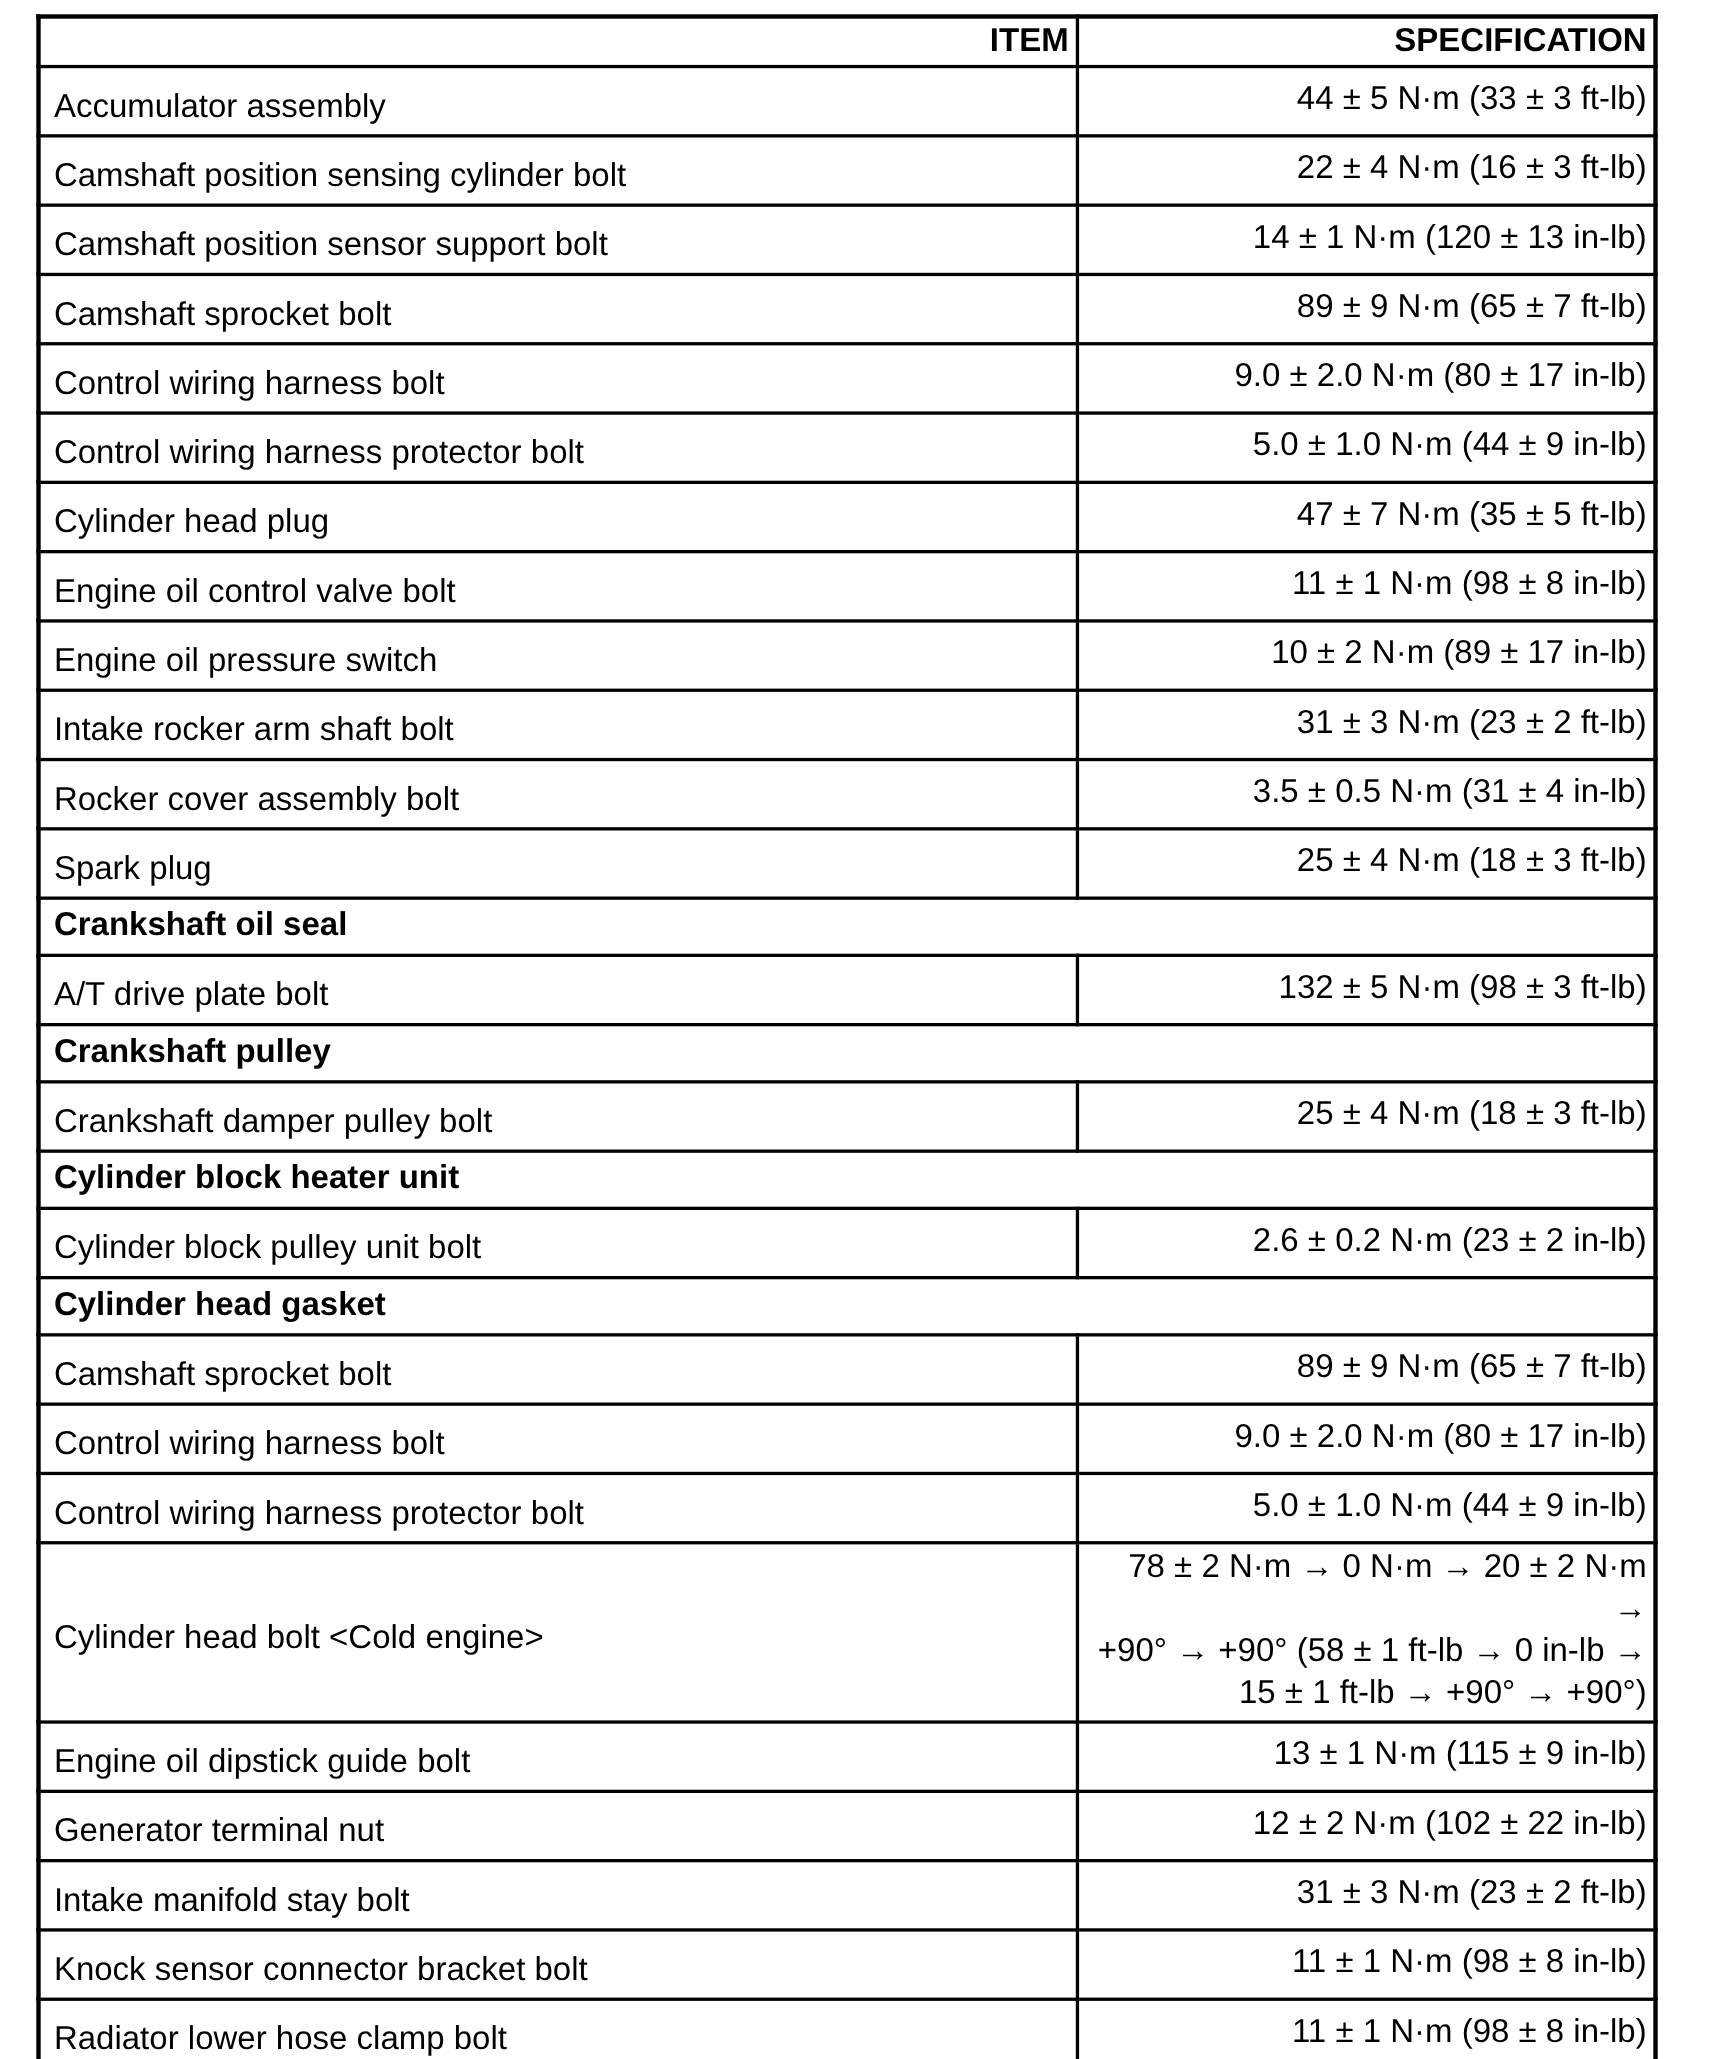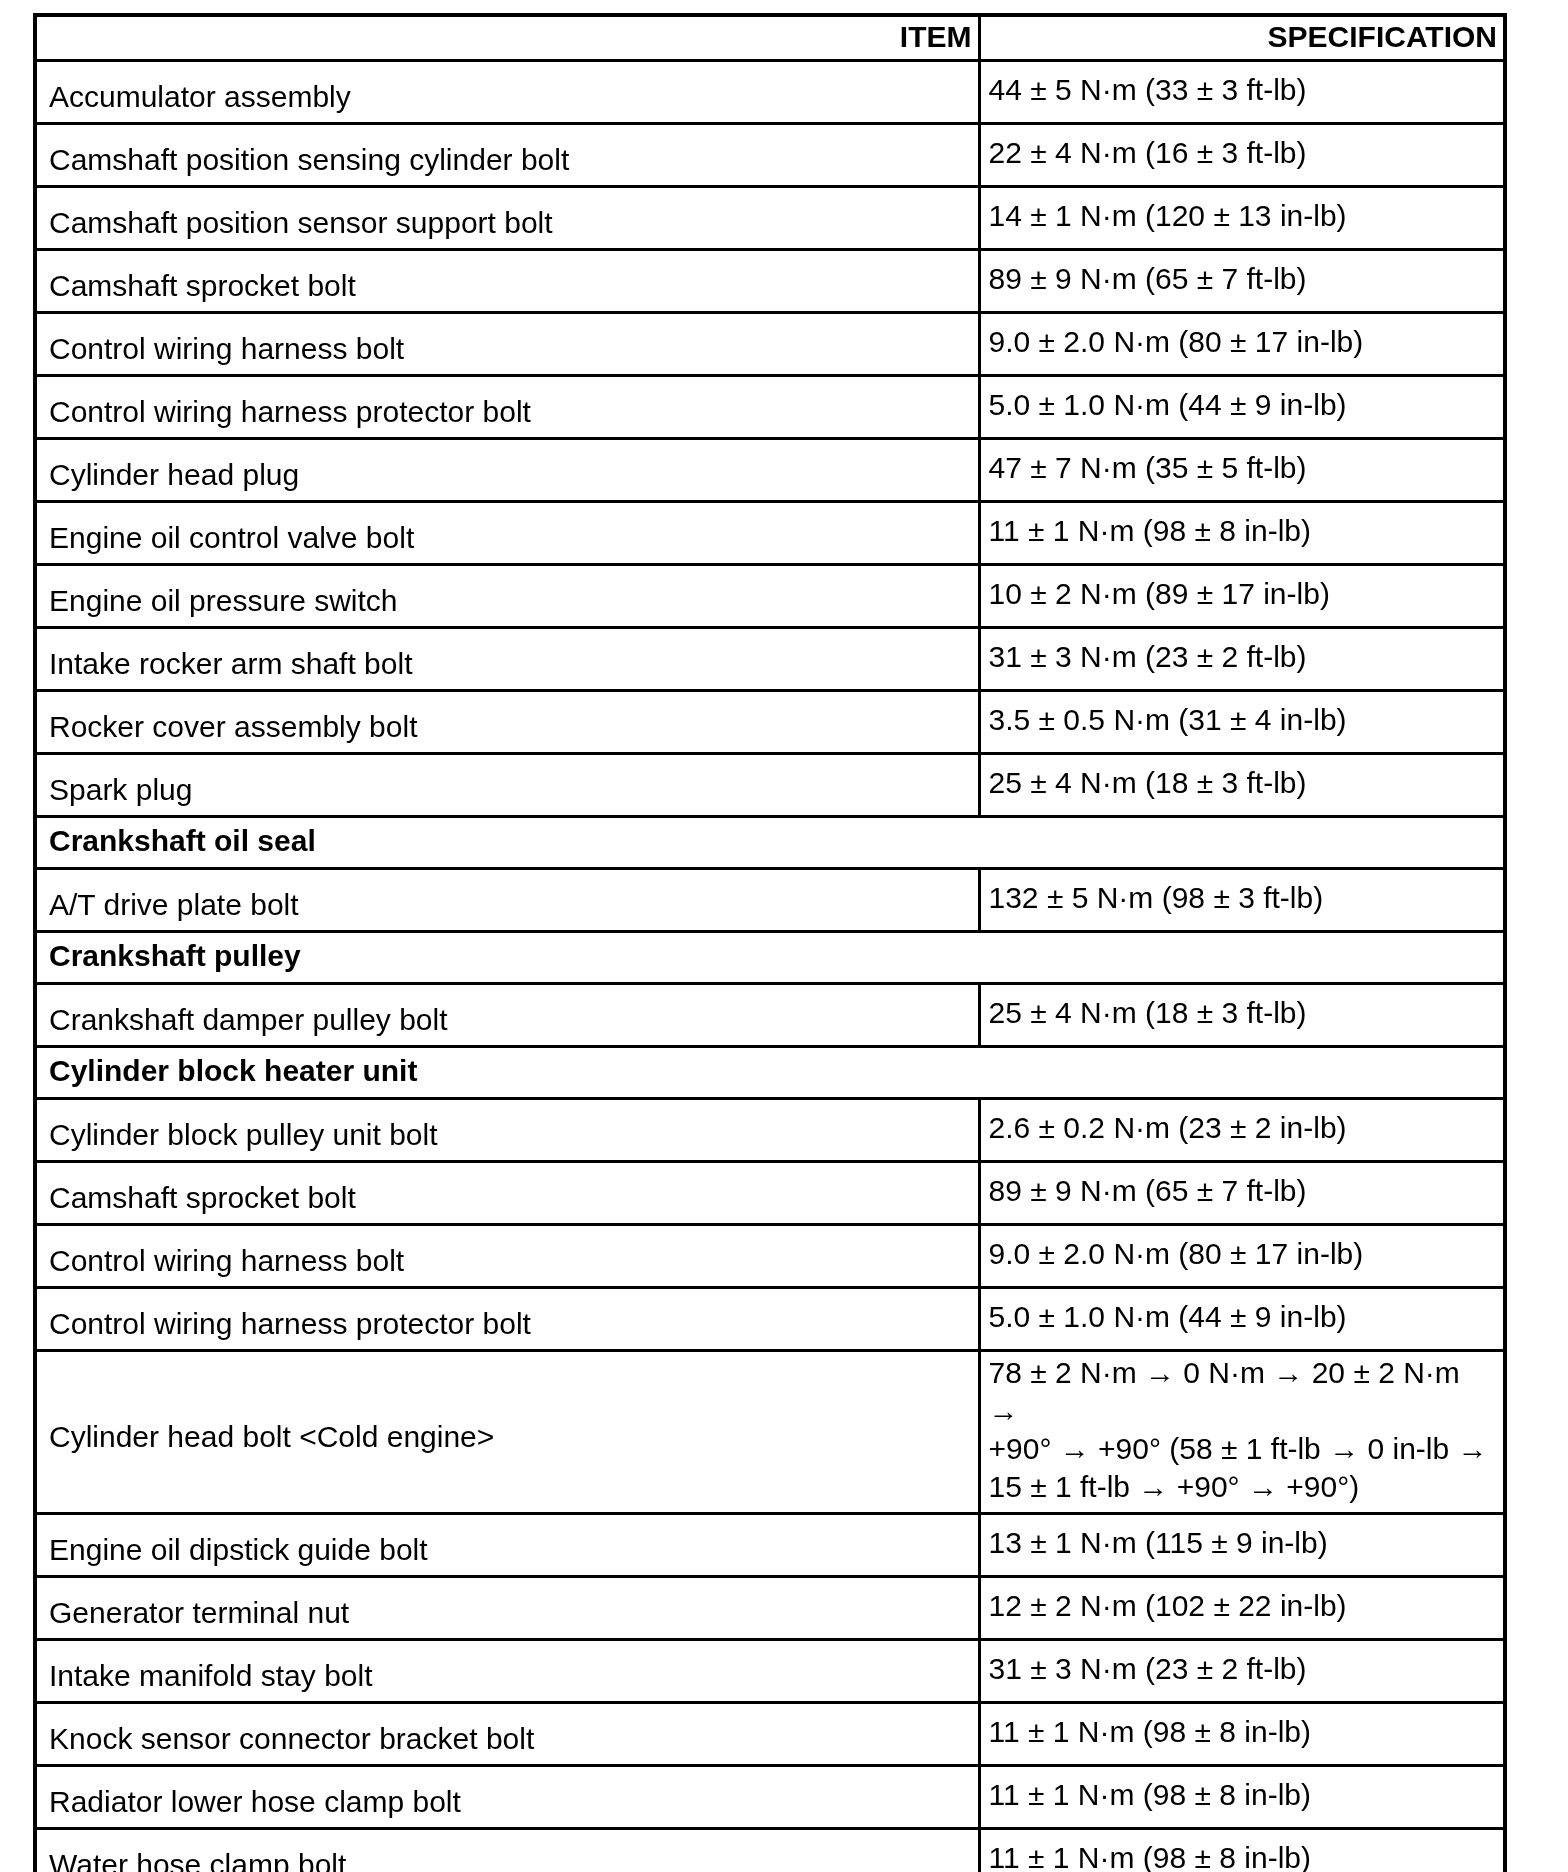--- a/index.html
+++ b/index.html
@@ -44,20 +44,21 @@
     white-space: nowrap;
   }
   tr.data-row { height: 47px; }
   tr.data-row td.item-cell {
     padding: 16px 6px 6px 12px;
     white-space: nowrap;
   }
   tr.data-row td.spec-cell {
     padding: 2px 6px 6px 8px;
     white-space: pre-line;
+    text-align: right;
   }
   tr.section-row td {
     height: 52px;
     font-weight: bold;
     padding: 2px 6px 6px 12px;
     white-space: nowrap;
   }
 </style>
 </head>
 <body>
@@ -137,20 +138,23 @@
     <td class="item-cell">Crankshaft damper pulley bolt</td>
     <td class="spec-cell">25 ± 4 N·m (18 ± 3 ft-lb)</td>
   </tr>
         <tr class="section-row">
     <td colspan="2">Cylinder block heater unit</td>
   </tr>
         <tr class="data-row">
     <td class="item-cell">Cylinder block pulley unit bolt</td>
     <td class="spec-cell">2.6 ± 0.2 N·m (23 ± 2 in-lb)</td>
   </tr>
+        <tr class="section-row">
+    <td colspan="2">Cylinder head gasket</td>
+  </tr>
         <tr class="data-row">
     <td class="item-cell">Camshaft sprocket bolt</td>
     <td class="spec-cell">89 ± 9 N·m (65 ± 7 ft-lb)</td>
   </tr>
         <tr class="data-row">
     <td class="item-cell">Control wiring harness bolt</td>
     <td class="spec-cell">9.0 ± 2.0 N·m (80 ± 17 in-lb)</td>
   </tr>
         <tr class="data-row">
     <td class="item-cell">Control wiring harness protector bolt</td>

